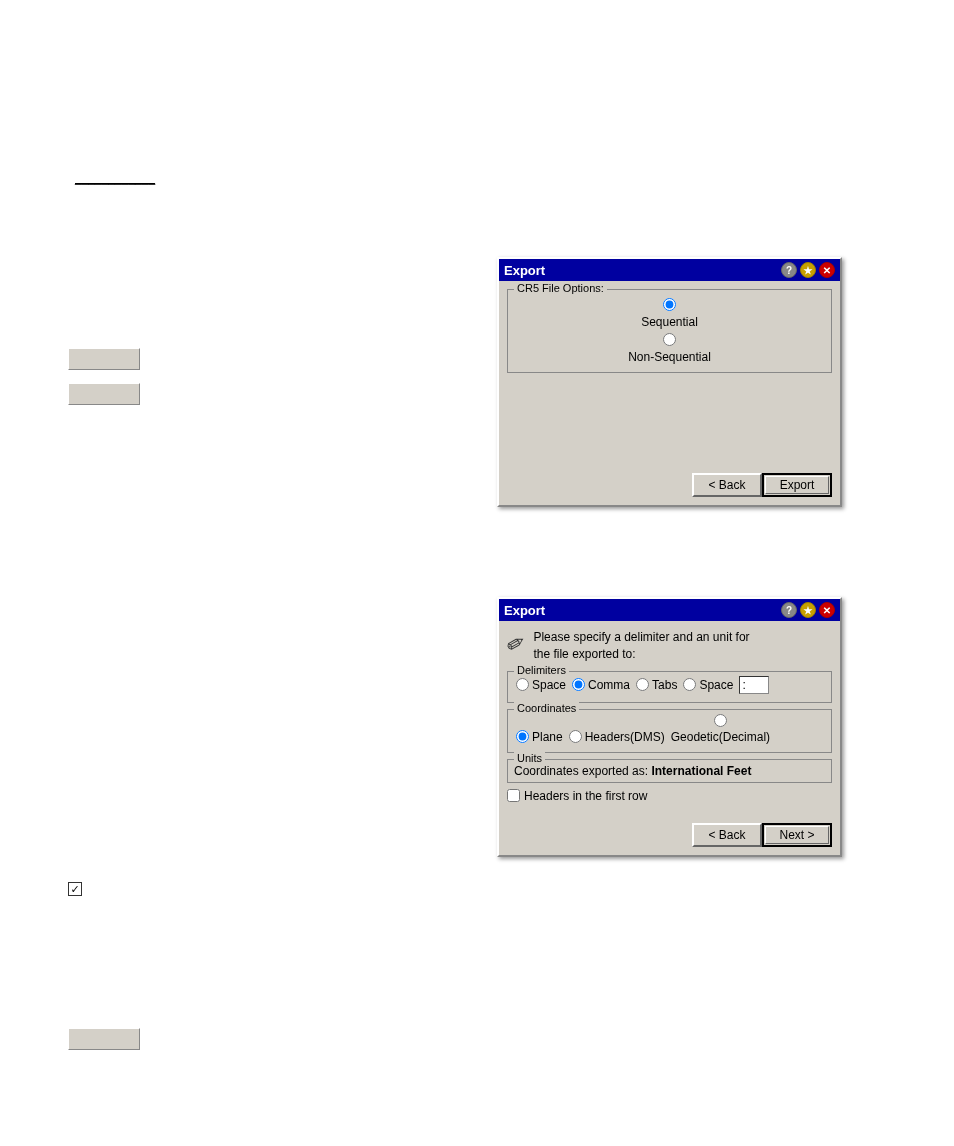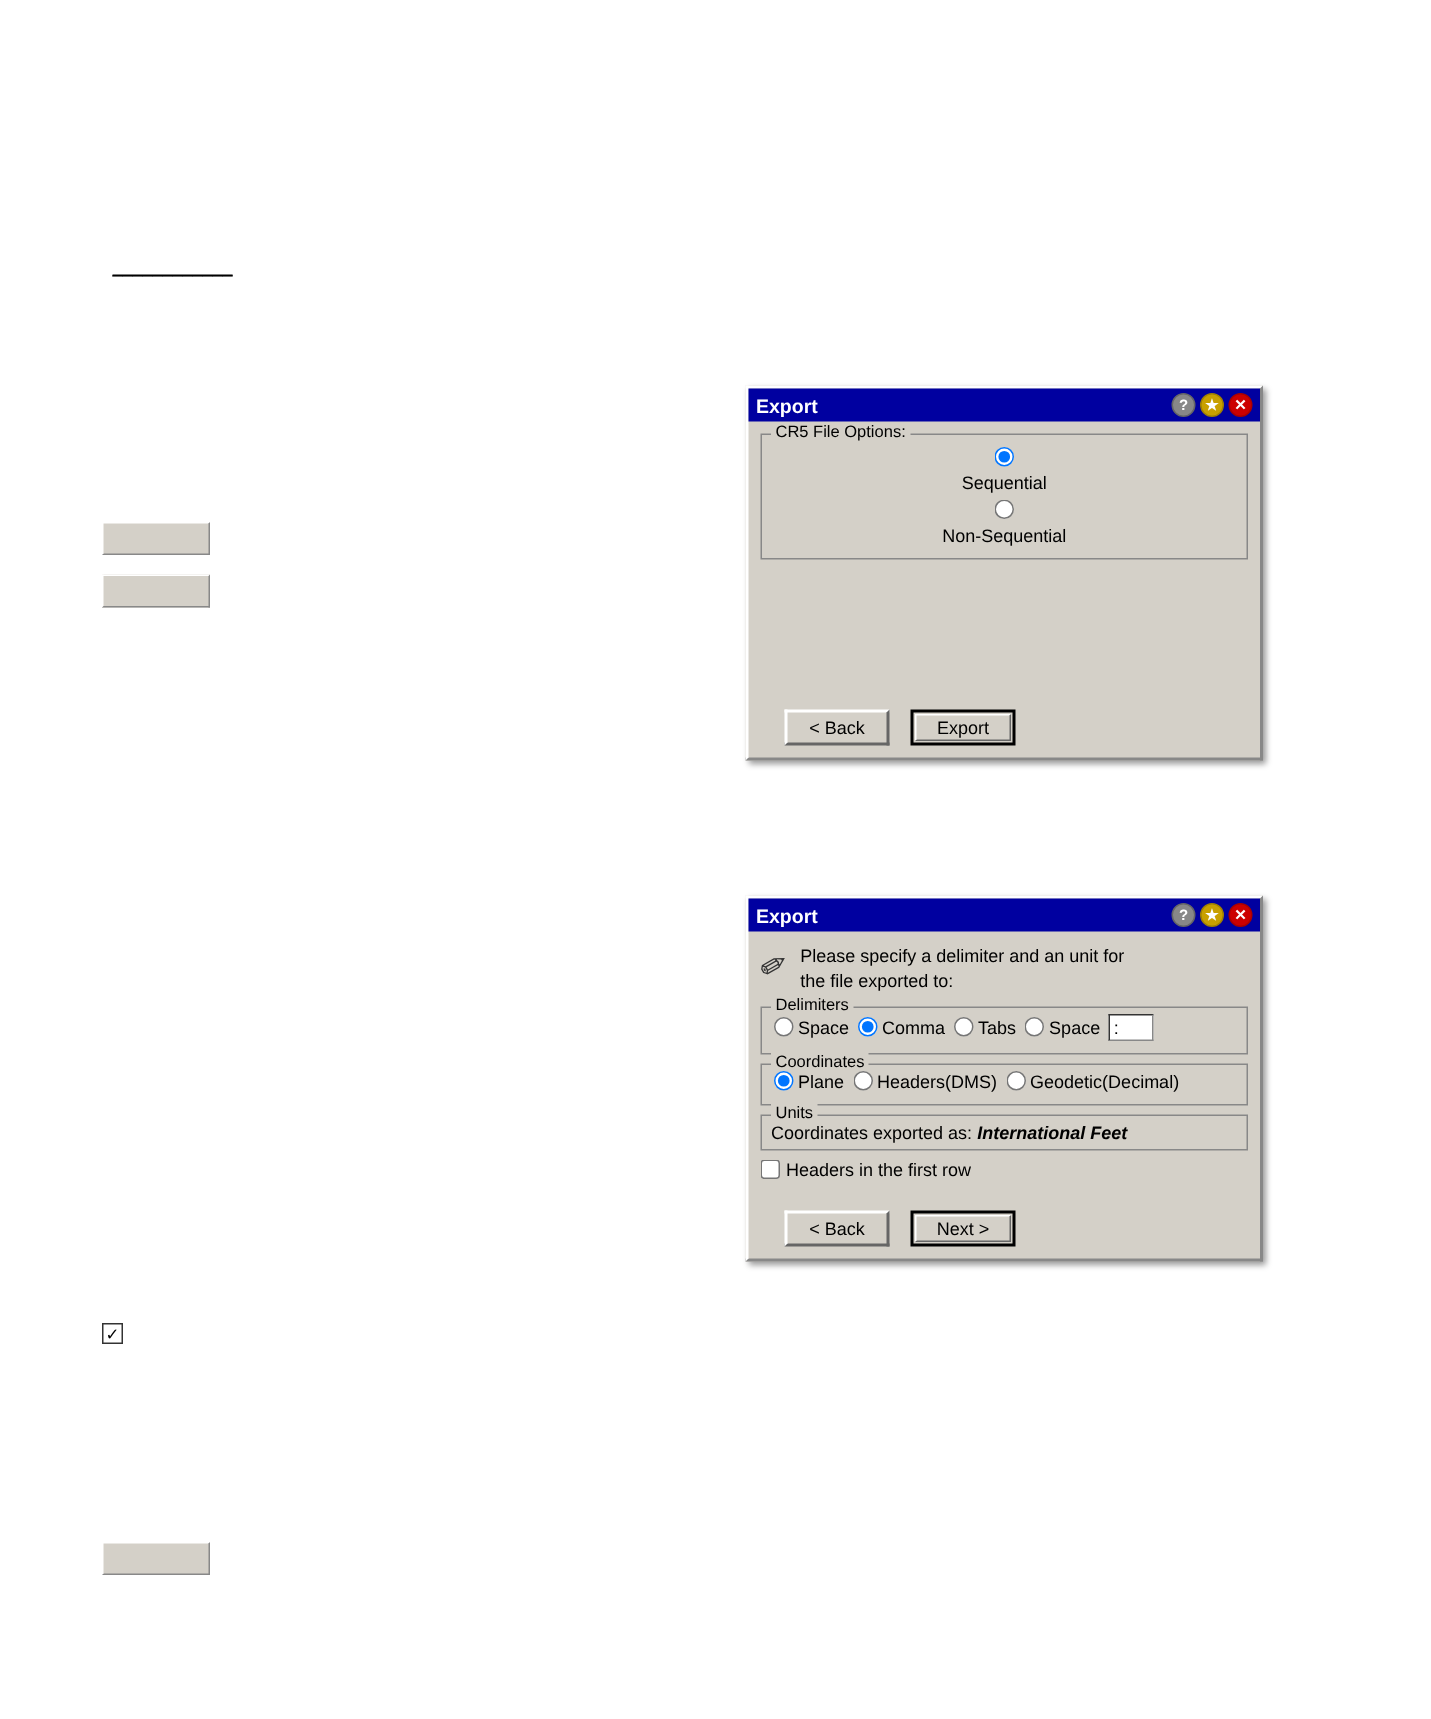--- a/index.html
+++ b/index.html
@@ -165,22 +165,22 @@
       margin-top: 4px;
       flex-direction: column;
     }
 
     .radio-row input[type="radio"] {
       margin: 0;
     }
 
     .dialog-footer {
       display: flex;
-      justify-content: flex-start;
-      gap: 14px;
+      justify-content: flex-end;
+      gap: 0;
       padding: 6px 8px 8px 24px;
     }
 
     .dialog-btn {
       min-width: 70px;
       height: 24px;
       background: #d4d0c8;
       border: 2px solid;
       border-top-color: #fff;
       border-left-color: #fff;
@@ -242,21 +242,20 @@
       padding: 0 2px;
     }
 
     .units-box {
       font-size: 12px;
       padding: 4px 6px;
     }
 
     .units-value {
       font-weight: bold;
-      font-style: italic;
     }
 
     .headers-row {
       display: flex;
       align-items: center;
       gap: 4px;
       margin: 6px 0;
     }
 
     .coord-row {
@@ -371,21 +370,21 @@
       <span class="group-label">Coordinates</span>
       <div class="coord-row">
         <div style="display:flex;align-items:center;gap:3px;">
           <input type="radio" name="coord" checked="" style="">
           <label>Plane</label>
         </div>
         <div style="display:flex;align-items:center;gap:3px;">
           <input type="radio" name="coord" style="">
           <label>Headers(DMS)</label>
         </div>
-        <div style="display:flex;align-items:center;gap:3px;">
+        <div style="display:flex;align-items:center;gap:3px;flex-direction:column;">
           <input type="radio" name="coord" style="">
           <label>Geodetic(Decimal)</label>
         </div>
       </div>
     </div>
 
     <div class="group-box units-box">
       <span class="group-label">Units</span>
       <span>Coordinates exported as:</span>
       <span class="units-value">International Feet</span>

